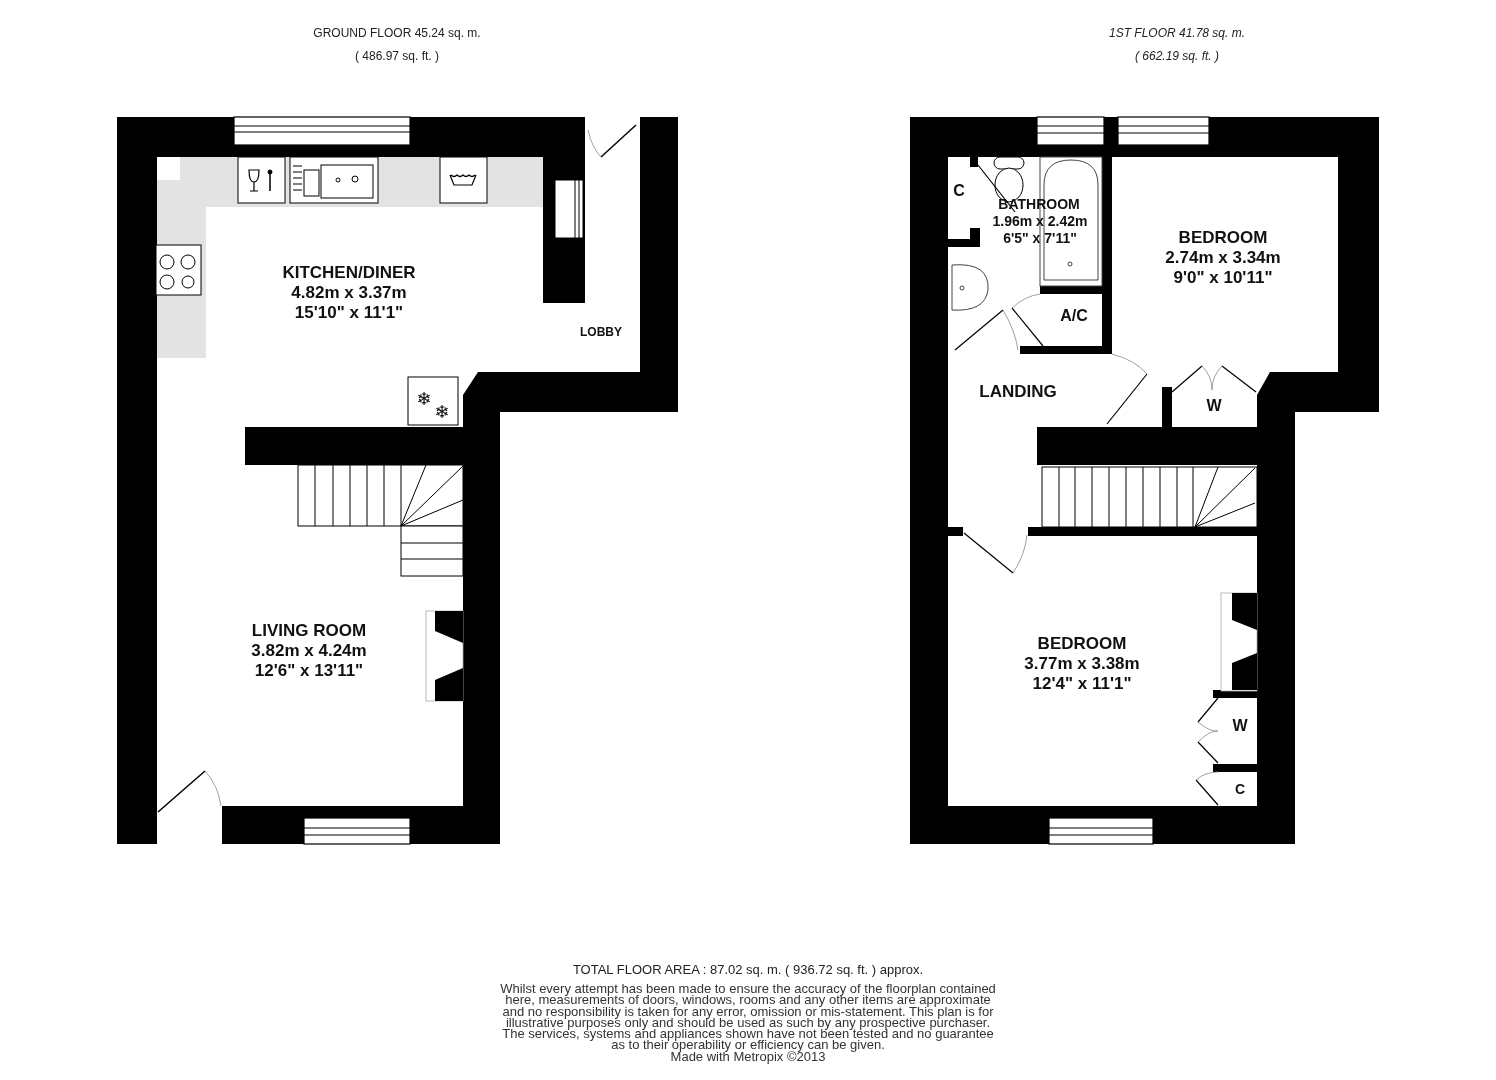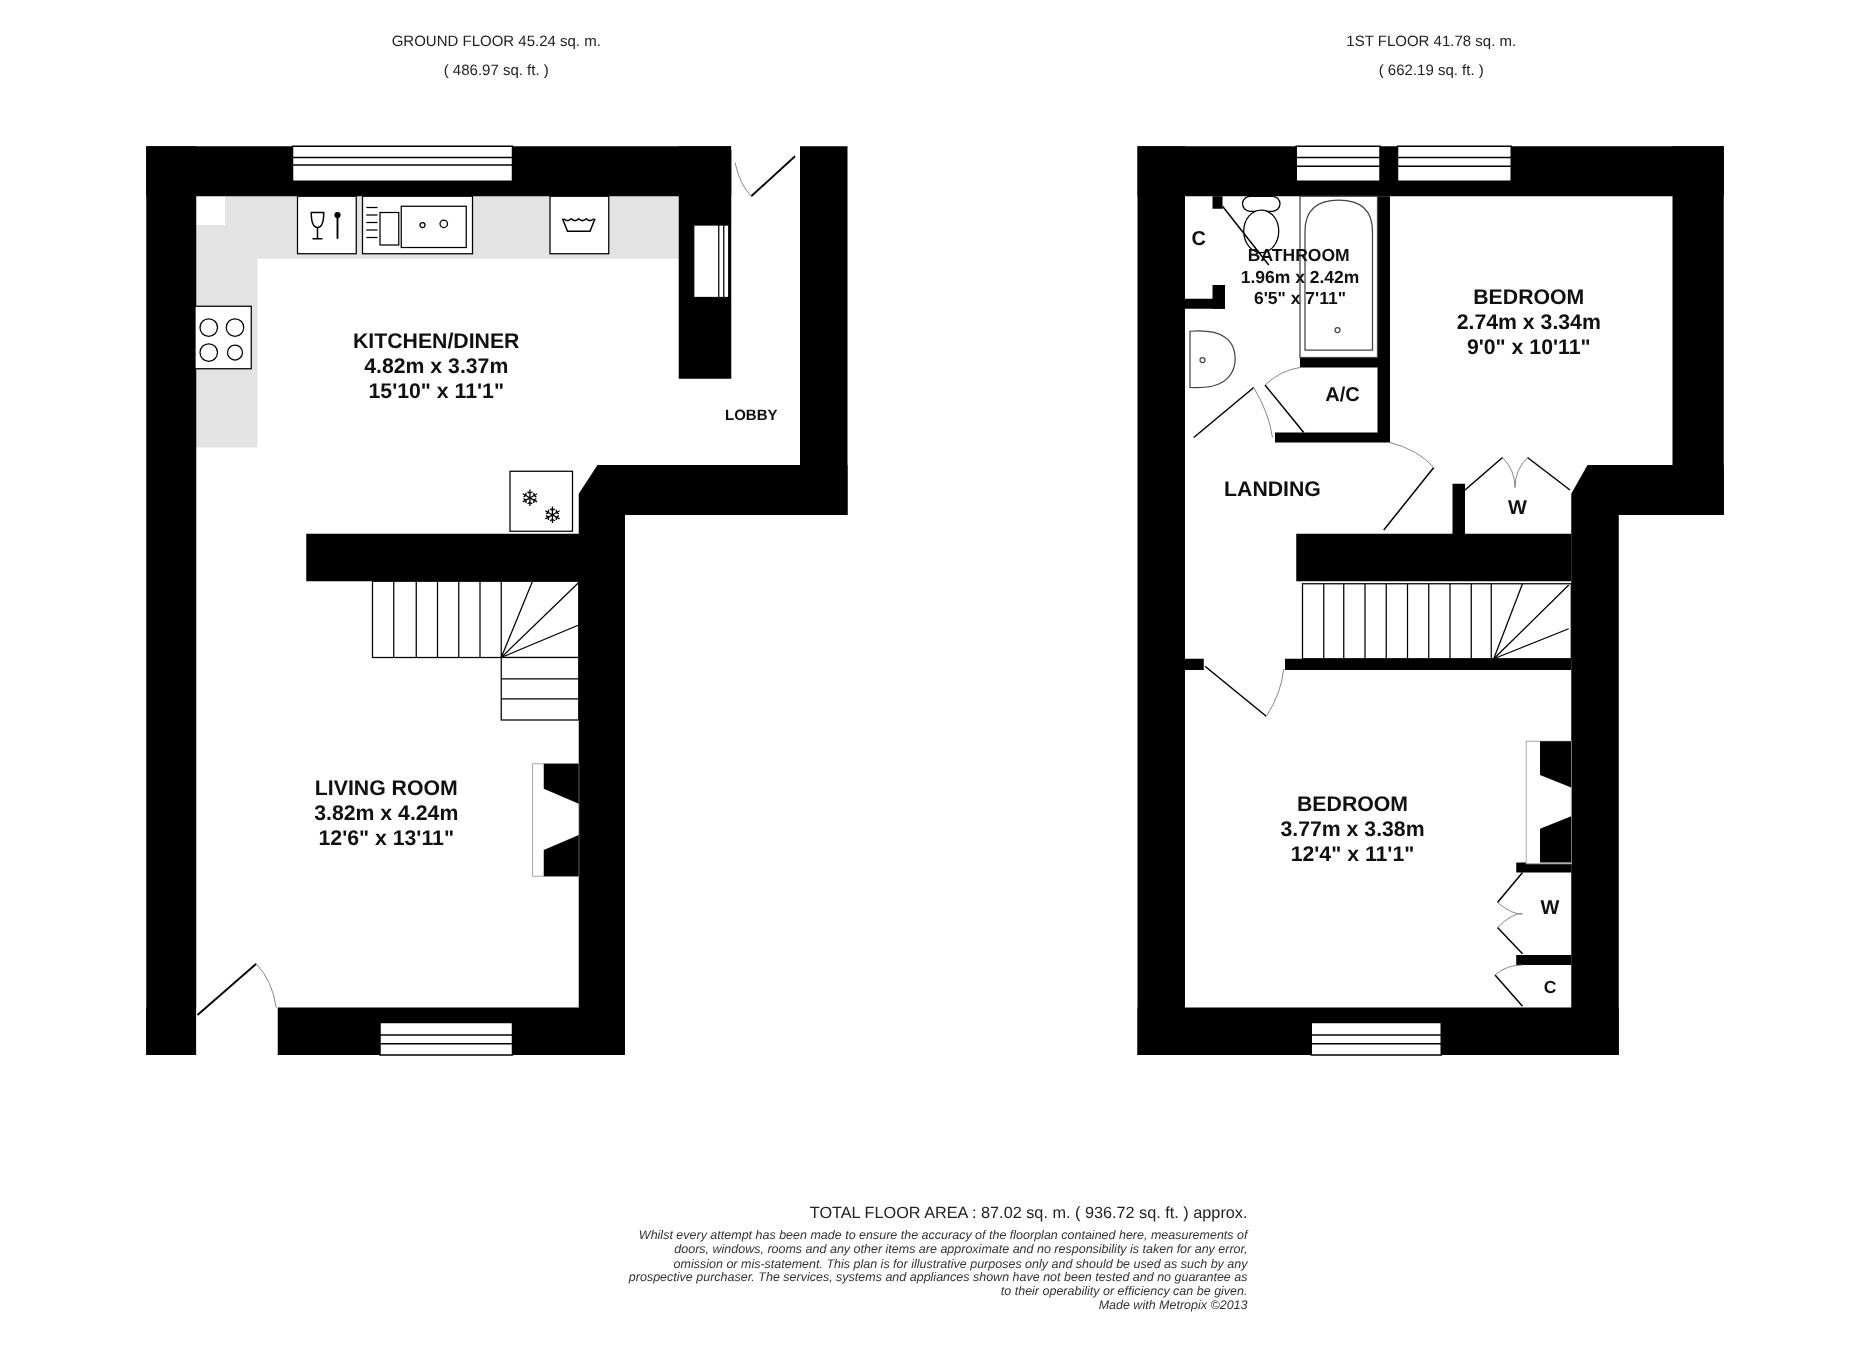--- a/index.html
+++ b/index.html
@@ -1,24 +1,24 @@
 <!DOCTYPE html>
 <html><head>
 <meta charset="utf-8">
 <style>
   html,body{margin:0;padding:0;background:#fff;}
   body{width:1496px;height:1080px;position:relative;overflow:hidden;font-family:"Liberation Sans",sans-serif;color:#111;}
   .floor-title{position:absolute;text-align:center;font-size:12px;line-height:23px;color:#222;}
   #gf-title{left:197px;width:400px;top:22px;}
-  #ff-title{left:995px;width:300px;top:22px;}
+  #ff-title{left:1027px;width:300px;top:22px;font-style:italic;}
   svg{position:absolute;left:0;top:0;}
   .room-label{font-family:"Liberation Sans",sans-serif;font-weight:bold;fill:#111;text-anchor:middle;}
-  .footer{position:absolute;left:498px;width:500px;top:962px;text-align:right;color:#222;}
+  .footer{position:absolute;left:498px;width:500px;top:962px;text-align:center;color:#222;}
   .total{font-size:13px;margin-bottom:6px;}
-  .disclaimer{font-size:10px;line-height:11.3px;color:#333;font-style:italic;}
+  .disclaimer{font-size:13px;line-height:11.3px;color:#333;}
 </style>
 </head>
 <body>
 
 <div id="gf-title" class="floor-title">
   <div>GROUND FLOOR 45.24 sq. m.</div>
   <div>( 486.97 sq. ft. )</div>
 </div>
 <div id="ff-title" class="floor-title">
   <div>1ST FLOOR 41.78 sq. m.</div>

